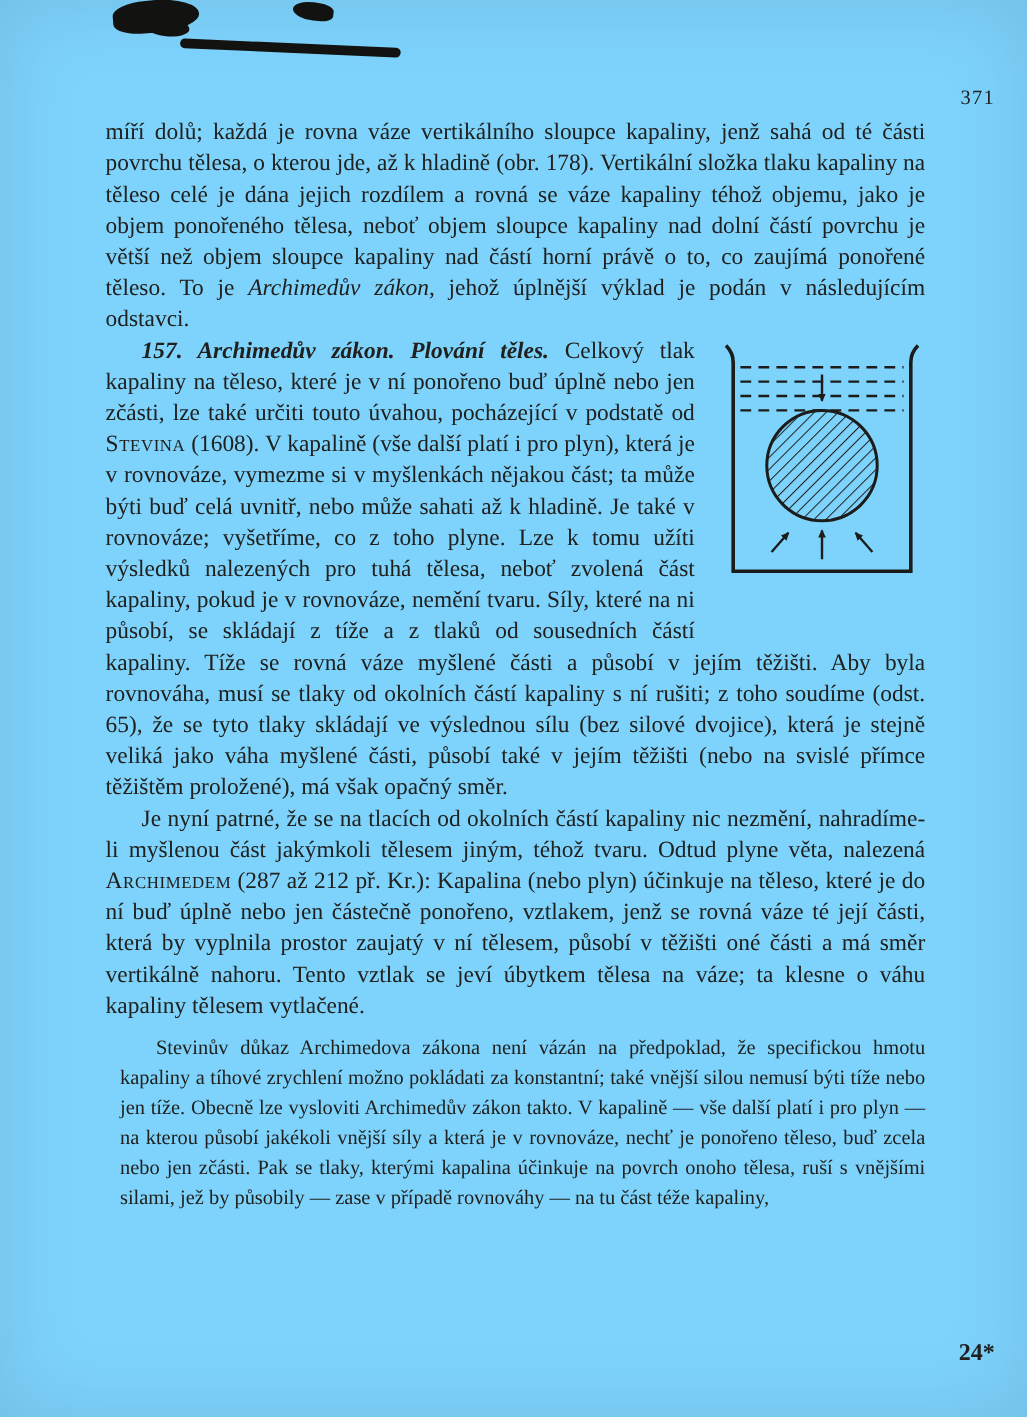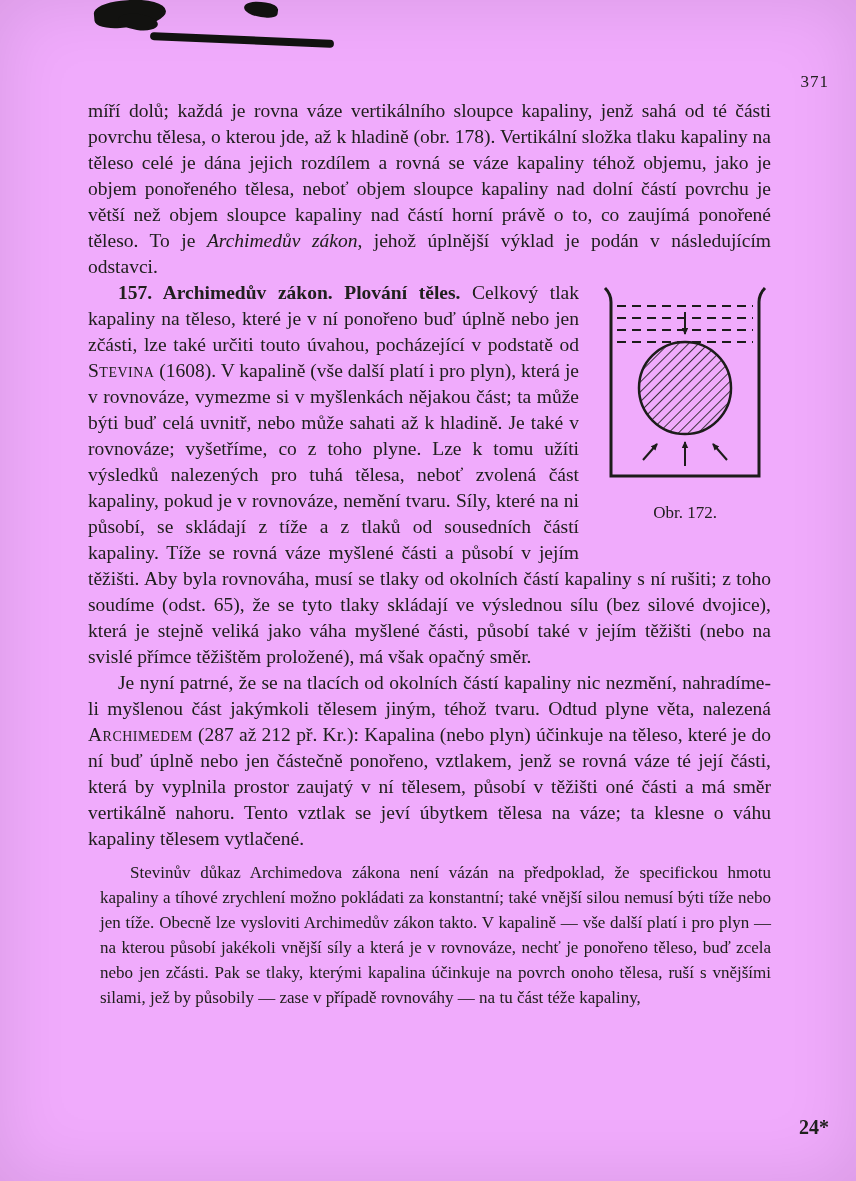--- a/index.html
+++ b/index.html
@@ -4,21 +4,21 @@
 <style>
   html, body {
     margin: 0;
     padding: 0;
     background: #d8d6d1;
   }
   .page {
     position: relative;
     width: 856px;
     height: 1181px;
-    background: #f0abfc;
+    background: #7dd3fc;
     font-family: "Liberation Serif", "DejaVu Serif", serif;
     color: #20201e;
     overflow: hidden;
     box-shadow: inset 0 0 70px rgba(0,0,0,0.10);
   }
   .page-number {
     position: absolute;
     top: 72px;
     right: 27px;
     font-size: 17px;
@@ -30,21 +30,21 @@
     top: 98px;
     width: 683px;
   }
   p {
     margin: 0;
     text-align: justify;
     font-size: 19.5px;
     line-height: 26px;
   }
   p.indent { text-indent: 30px; }
-  .heading { font-weight: bold; }
+  .heading { font-weight: bold; font-style: italic; }
   .smallcaps { font-variant: small-caps; letter-spacing: 0.5px; }
   em { }
 
   .figure {
     float: right;
     width: 172px;
     margin: 4px 0 40px 20px;
     text-align: center;
   }
   .figure svg { display: block; }
@@ -109,21 +109,20 @@
             <line x1="18" y1="34" x2="154" y2="34"></line>
             <line x1="18" y1="46" x2="154" y2="46"></line>
             <line x1="18" y1="58" x2="154" y2="58"></line>
           </g>
           <line x1="86" y1="28" x2="86" y2="50" stroke="#1c1c1a" stroke-width="2" marker-end="url(#arrow)"></line>
           <circle cx="86" cy="104" r="46" fill="url(#hatch)" stroke="#1c1c1a" stroke-width="2.5"></circle>
           <line x1="86" y1="182" x2="86" y2="158" stroke="#1c1c1a" stroke-width="2" marker-end="url(#arrow)"></line>
           <line x1="44" y1="176" x2="58" y2="160" stroke="#1c1c1a" stroke-width="2" marker-end="url(#arrow)"></line>
           <line x1="128" y1="176" x2="114" y2="160" stroke="#1c1c1a" stroke-width="2" marker-end="url(#arrow)"></line>
         </svg>
-          <span class="caption">Obr. 172.</span>
         </span><b class="heading">157. Archimedův zákon. Plování těles.</b><span> Celkový tlak kapaliny na těleso, které je v ní ponořeno buď úplně nebo jen zčásti, lze také určiti touto úvahou, pocházející v podstatě od </span><span class="smallcaps">Stevina</span><span> (1608). V kapalině (vše další platí i pro plyn), která je v rovnováze, vymezme si v myšlenkách nějakou část; ta může býti buď celá uvnitř, nebo může sahati až k hladině. Je také v rovnováze; vyšetříme, co z toho plyne. Lze k tomu užíti výsledků nalezených pro tuhá tělesa, neboť zvolená část kapaliny, pokud je v rovnováze, nemění tvaru. Síly, které na ni působí, se skládají z tíže a z tlaků od sousedních částí kapaliny. Tíže se rovná váze myšlené části a působí v jejím těžišti. Aby byla rovnováha, musí se tlaky od okolních částí kapaliny s ní rušiti; z toho soudíme (odst. 65), že se tyto tlaky skládají ve výslednou sílu (bez silové dvojice), která je stejně veliká jako váha myšlené části, působí také v jejím těžišti (nebo na svislé přímce těžištěm proložené), má však opačný směr.</span></p>
 
     <p class="indent"><span>Je nyní patrné, že se na tlacích od okolních částí kapaliny nic nezmění, nahradíme-li myšlenou část jakýmkoli tělesem jiným, téhož tvaru. Odtud plyne věta, nalezená </span><span class="smallcaps">Archimedem</span><span> (287 až 212 př. Kr.): Kapalina (nebo plyn) účinkuje na těleso, které je do ní buď úplně nebo jen částečně ponořeno, vztlakem, jenž se rovná váze té její části, která by vyplnila prostor zaujatý v ní tělesem, působí v těžišti oné části a má směr vertikálně nahoru. Tento vztlak se jeví úbytkem tělesa na váze; ta klesne o váhu kapaliny tělesem vytlačené.</span></p>
 
     <p class="small-print">Stevinův důkaz Archimedova zákona není vázán na předpoklad, že specifickou hmotu kapaliny a tíhové zrychlení možno pokládati za konstantní; také vnější silou nemusí býti tíže nebo jen tíže. Obecně lze vysloviti Archimedův zákon takto. V kapalině — vše další platí i pro plyn — na kterou působí jakékoli vnější síly a která je v rovnováze, nechť je ponořeno těleso, buď zcela nebo jen zčásti. Pak se tlaky, kterými kapalina účinkuje na povrch onoho tělesa, ruší s vnějšími silami, jež by působily — zase v případě rovnováhy — na tu část téže kapaliny,</p>
 
   </div>
 
   <div class="footer-mark">24*</div>
 

